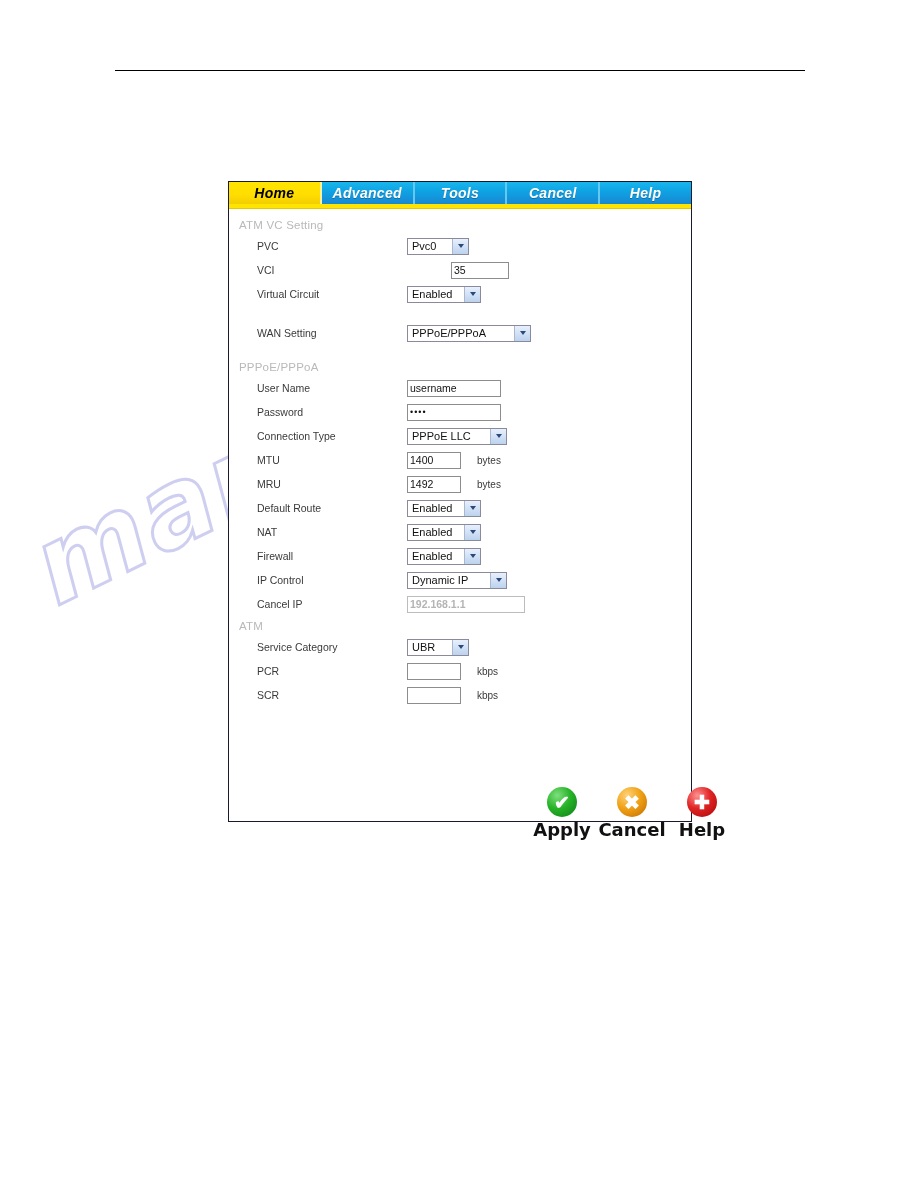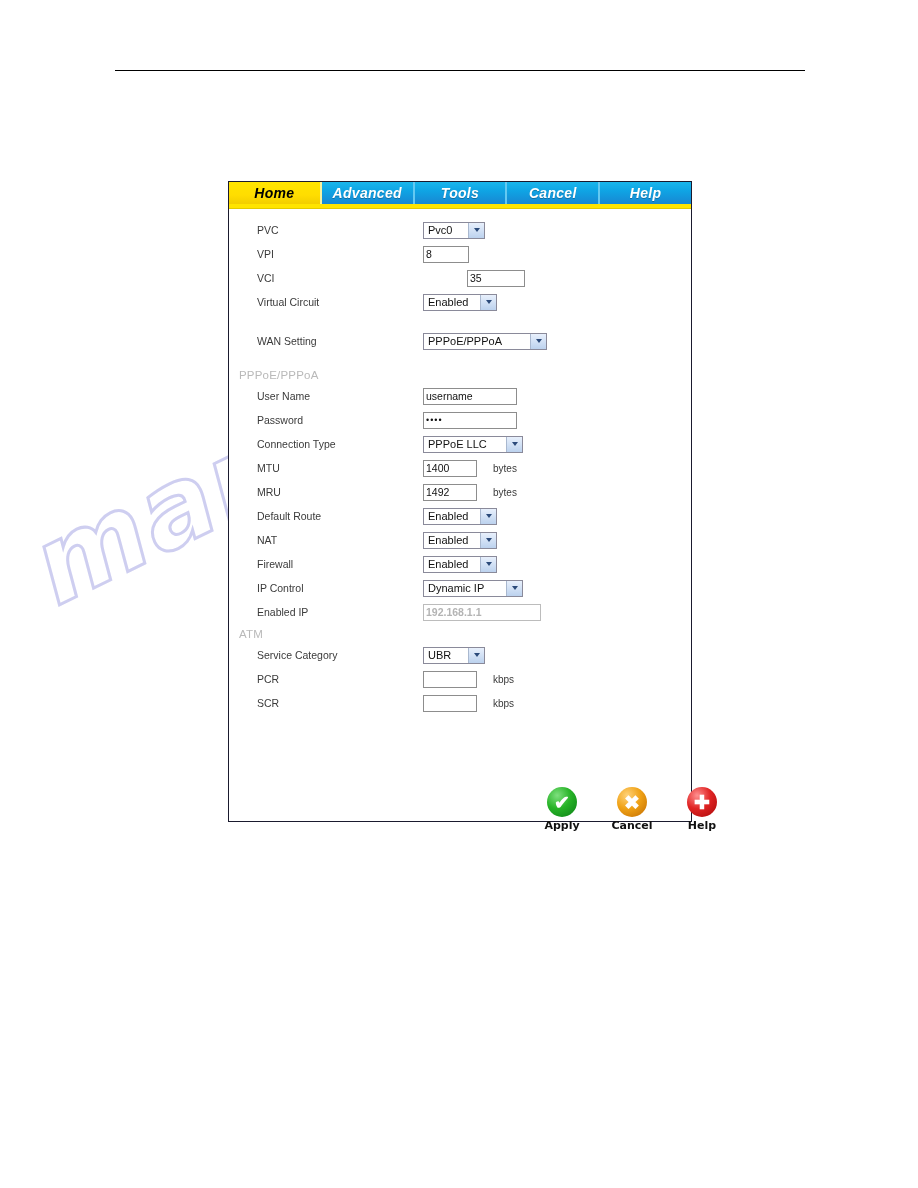--- a/index.html
+++ b/index.html
@@ -124,21 +124,20 @@
     font-weight: 400;
   }
 
   .rows { margin-top: 3px; }
 
   .row {
     display: flex;
     align-items: center;
     height: 24px;
     padding-left: 28px;
-    gap: 16px;
   }
   .row.gap { margin-top: 15px; }
 
   .label {
     width: 150px;
     font-size: 10.5px;
     color: #3a3a3a;
     flex: 0 0 150px;
   }
 
@@ -245,21 +244,21 @@
     background: radial-gradient(circle at 34% 28%, #7ee07e 0%, #27b327 45%, #0b7d16 100%);
   }
   .glyph.cancel {
     background: radial-gradient(circle at 34% 28%, #ffd27a 0%, #f0a216 45%, #c06a00 100%);
   }
   .glyph.help {
     background: radial-gradient(circle at 34% 28%, #ff9090 0%, #e02424 45%, #a80707 100%);
   }
   .abtn .cap {
     margin-top: 2px;
-    font-size: 11px;
+    font-size: 18px;
     font-weight: 700;
     color: #111111;
     font-family: "DejaVu Sans", sans-serif;
   }
 </style>
 </head>
 <body>
 
 <div id="watermark">
   <span>manualslive.com</span>
@@ -283,38 +282,33 @@
       <span>Cancel</span>
     </div>
     <div class="tab">
       <span>Help</span>
     </div>
   </div>
   <div class="tab-underline"></div>
 
   <div class="body">
 
+    <div class="section-title">ATM VC Setting</div>
     <div class="rows">
 
       <div class="row">
         <div class="label">PVC</div>
         <div class="ctrl">
           <div class="sel w62">
             <span class="val">Pvc0</span>
             <span class="arrow"></span>
           </div>
         </div>
       </div>
 
-      <div class="row">
-        <div class="label">VPI</div>
-        <div class="ctrl">
-          <div class="tinput w40">8</div>
-        </div>
-      </div>
 
       <div class="row">
         <div class="label">VCI</div>
         <div class="ctrl">
           <div class="tinput w52">35</div>
         </div>
       </div>
 
       <div class="row">
         <div class="label">Virtual Circuit</div>
@@ -414,21 +408,21 @@
         <div class="label">IP Control</div>
         <div class="ctrl">
           <div class="sel w100">
             <span class="val">Dynamic IP</span>
             <span class="arrow"></span>
           </div>
         </div>
       </div>
 
       <div class="row">
-        <div class="label">Enabled IP</div>
+        <div class="label">Cancel IP</div>
         <div class="ctrl">
           <div class="tinput w112 disabled">192.168.1.1</div>
         </div>
       </div>
     </div>
 
     <div class="section-title" style="">ATM</div>
     <div class="rows">
 
       <div class="row">

